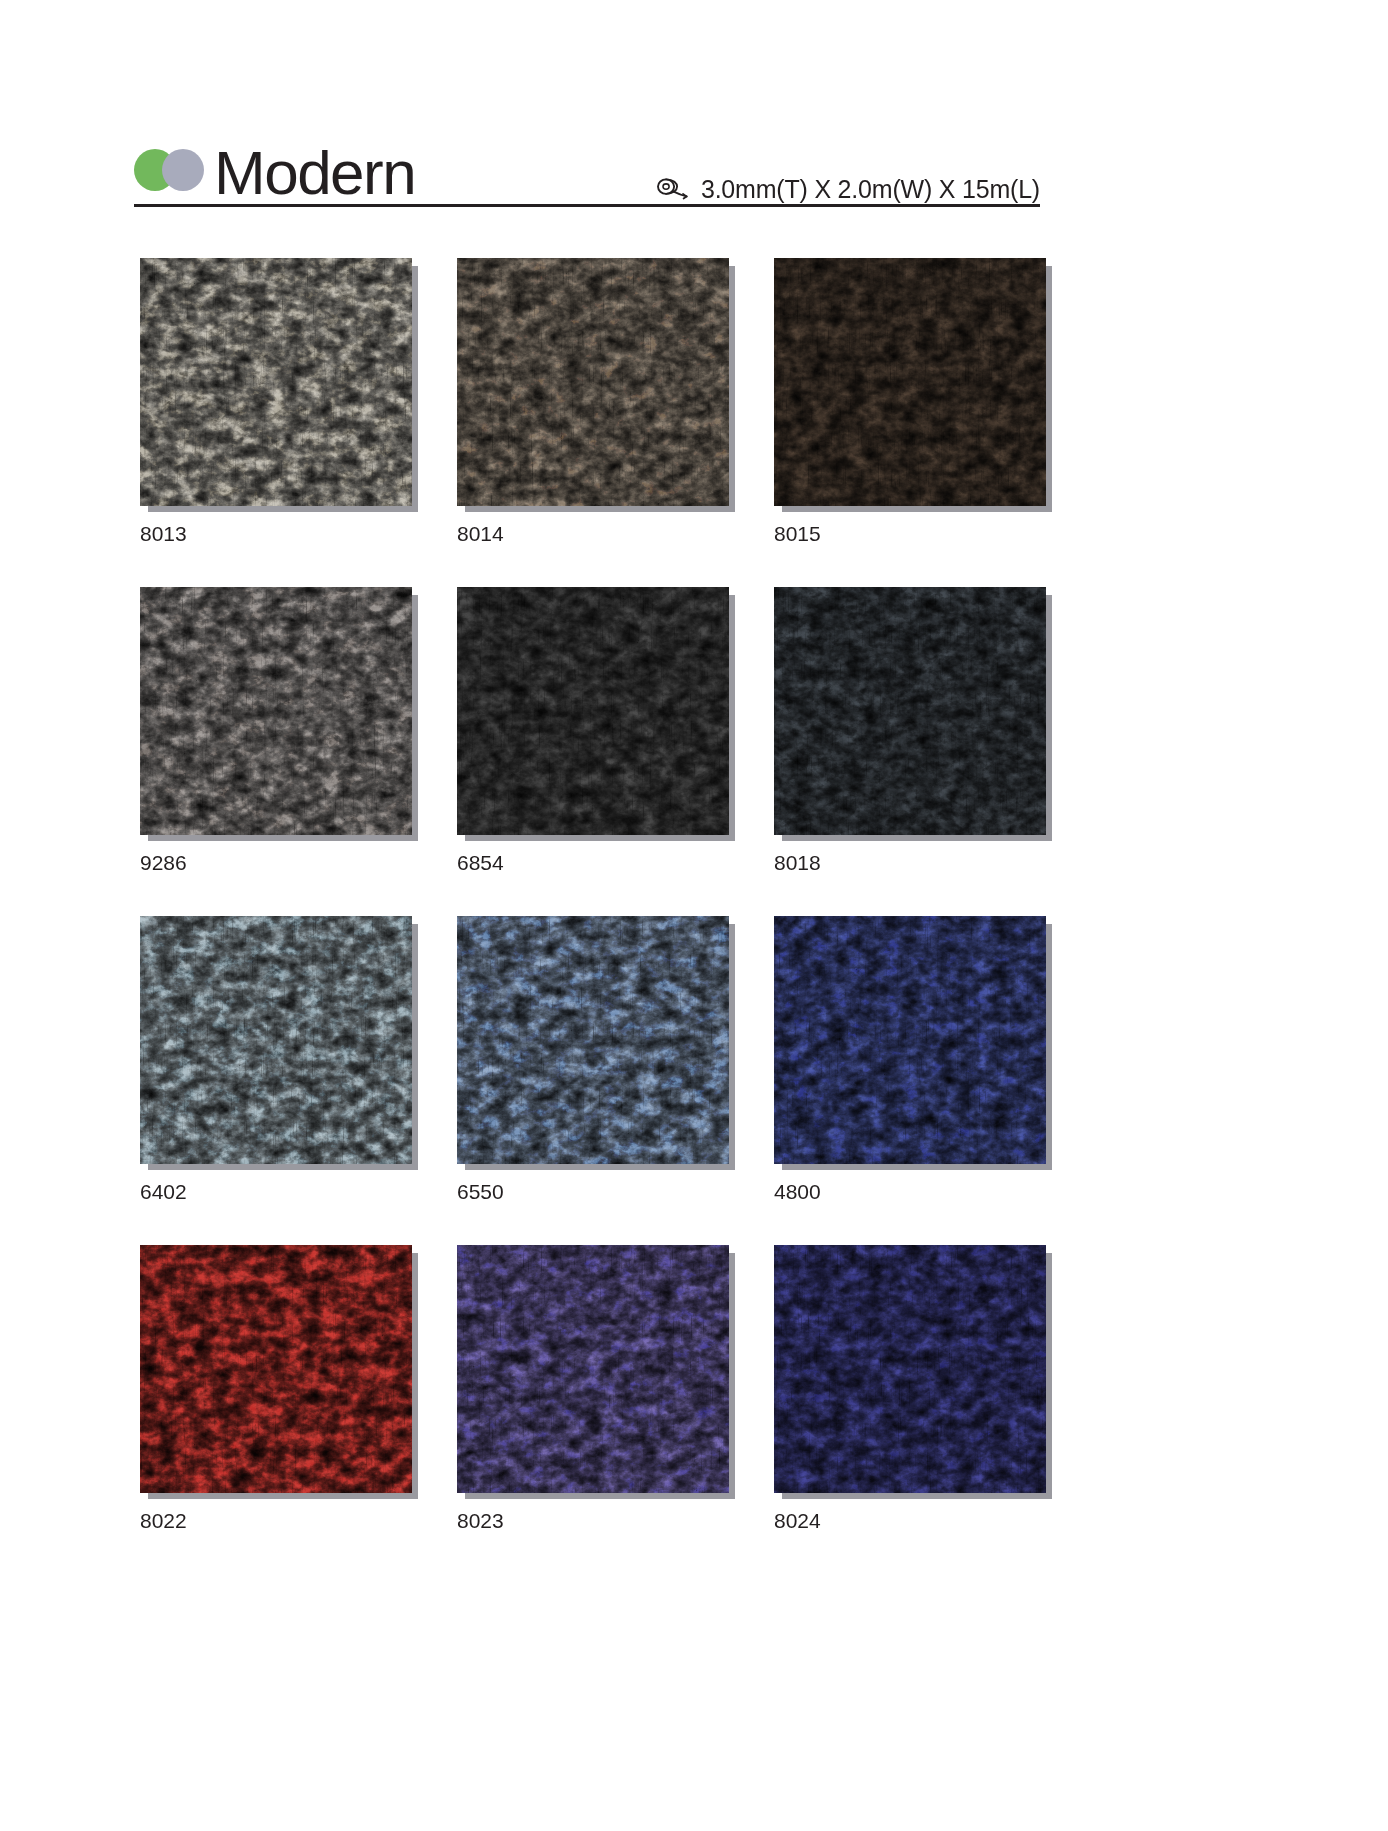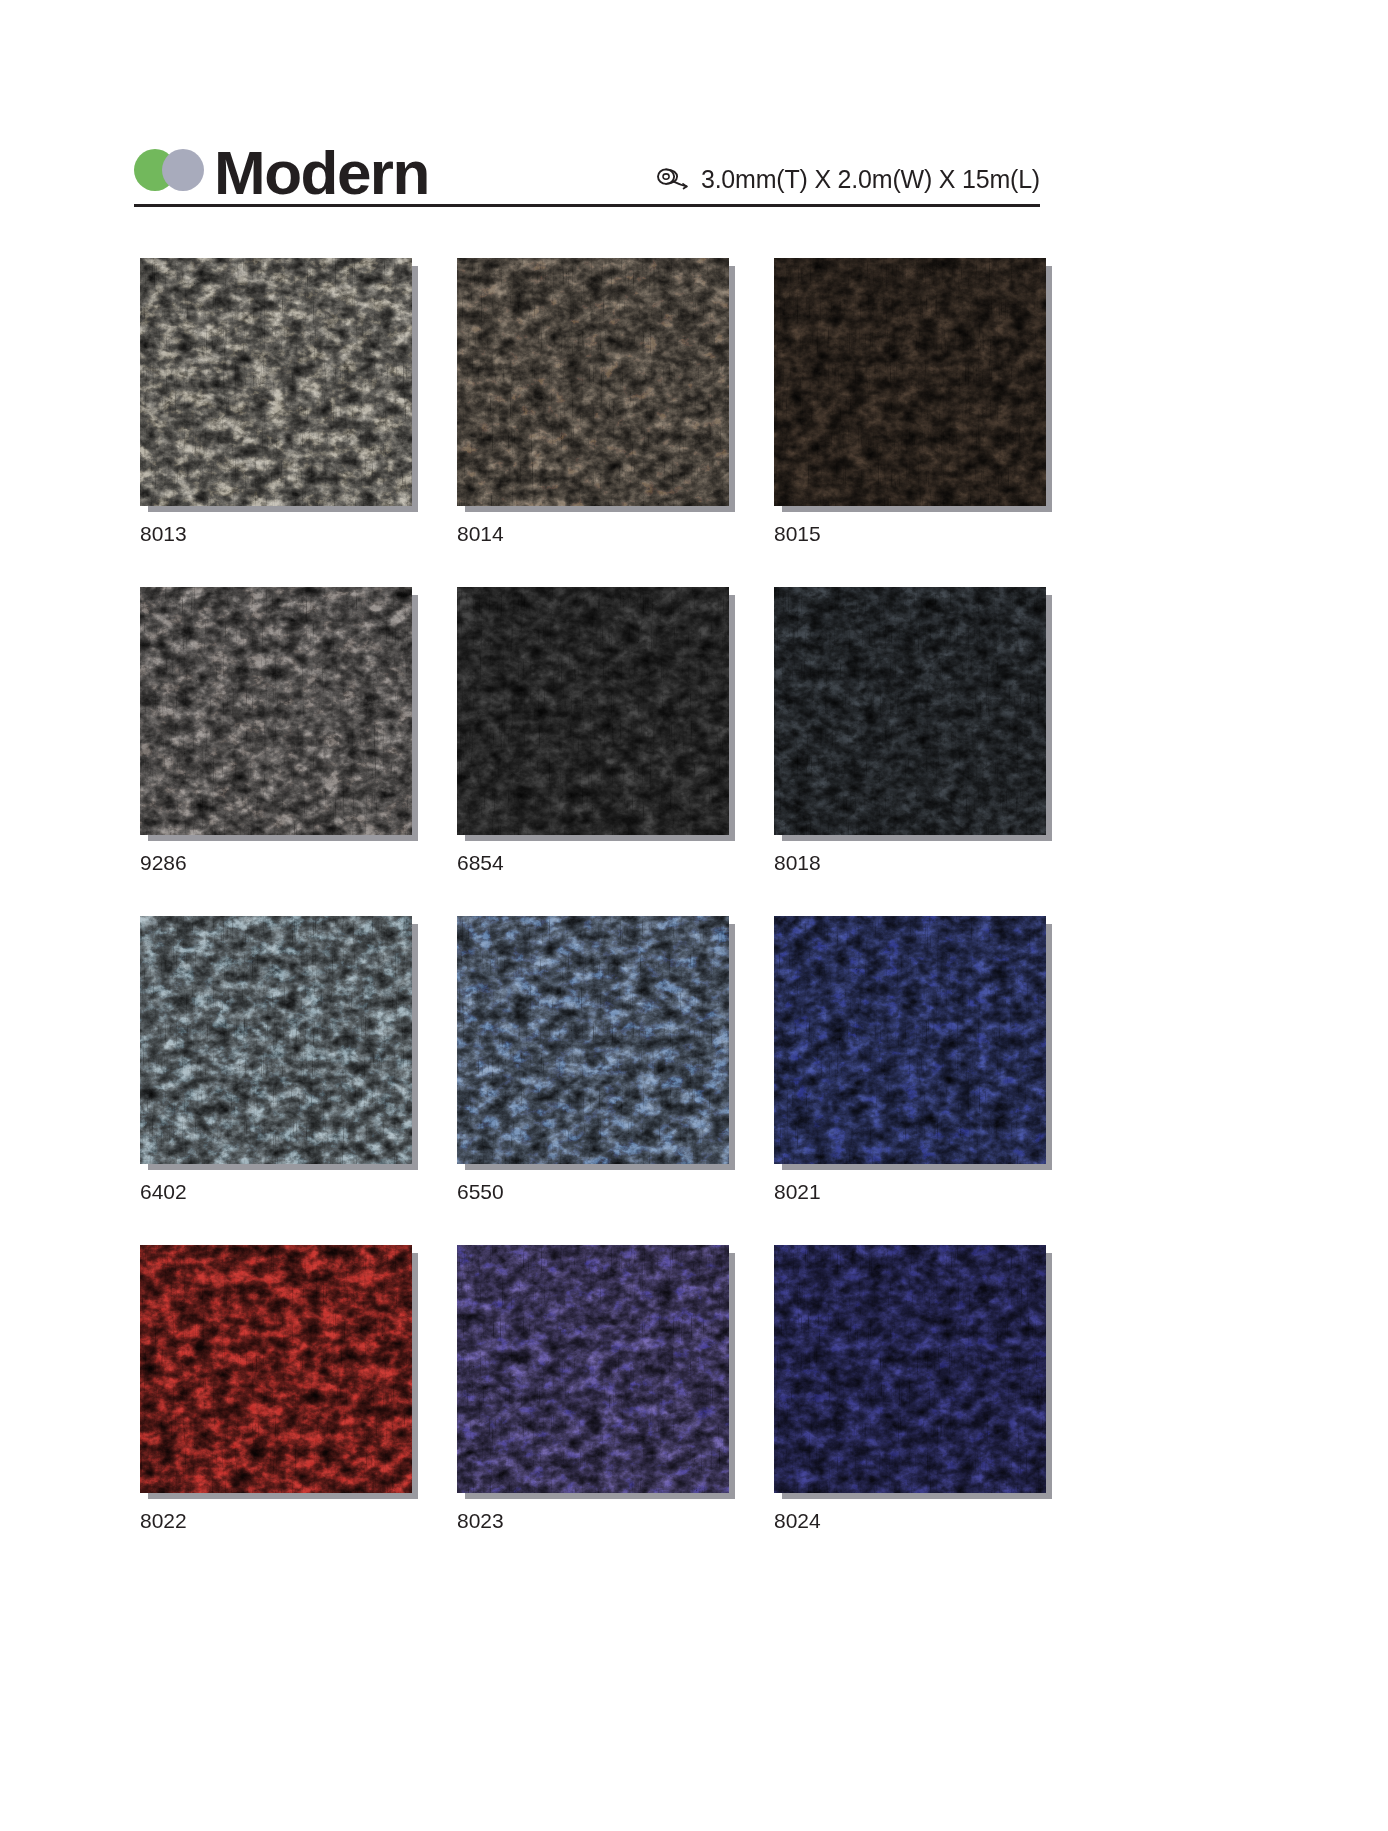--- a/index.html
+++ b/index.html
@@ -62,31 +62,30 @@
     width: 42px;
     height: 42px;
   }
   .dot-grey {
     left: 28px;
     width: 42px;
     height: 42px;
   }
   .title {
     font-size: 62px;
-    font-weight: bold;
+    font-weight: normal;
     letter-spacing: -1.5px;
     line-height: 1;
     color: #231f20;
     white-space: nowrap;
   }
   .spec {
     display: flex;
     align-items: center;
     gap: 12px;
-    padding-bottom: 10px;
     white-space: nowrap;
   }
   .roll-icon {
     flex: none;
     width: 34px;
     height: 26px;
     display: block;
   }
   .spec-text {
     font-size: 25px;
@@ -580,21 +579,21 @@
   <svg width="100%" height="100%" viewBox="0 0 272 248" preserveAspectRatio="none" xmlns="http://www.w3.org/2000/svg">
     <defs>
       <filter id="fb8" x="0" y="0" width="100%" height="100%">
         <feTurbulence type="turbulence" baseFrequency="0.9 0.03" numOctaves="2" seed="29" result="tt"></feTurbulence>
         <feColorMatrix in="tt" type="matrix" values="0 0 0 0 0  0 0 0 0 0  0 0 0 0 0  2.2 0 0 0 -0.9"></feColorMatrix>
       </filter>
     </defs>
     <rect width="272" height="248" fill="#3d4a96" filter="url(#fb8)"></rect>
   </svg></div>
         </div>
-        <div class="code">8021</div>
+        <div class="code">4800</div>
       </div>
       <div class="cell">
         <div class="swatch" style="background-color: rgb(204, 59, 53);">
           <div class="grain">
   <svg width="100%" height="100%" viewBox="0 0 272 248" preserveAspectRatio="none" xmlns="http://www.w3.org/2000/svg">
     <defs>
       <filter id="f9a" x="0" y="0" width="100%" height="100%">
         <feTurbulence type="fractalNoise" baseFrequency="0.055 0.075" numOctaves="5" seed="66" result="t"></feTurbulence>
         <feColorMatrix in="t" type="matrix" values="0 0 0 0 0  0 0 0 0 0  0 0 0 0 0  1.6 0 0 0 -0.45"></feColorMatrix>
       </filter>

